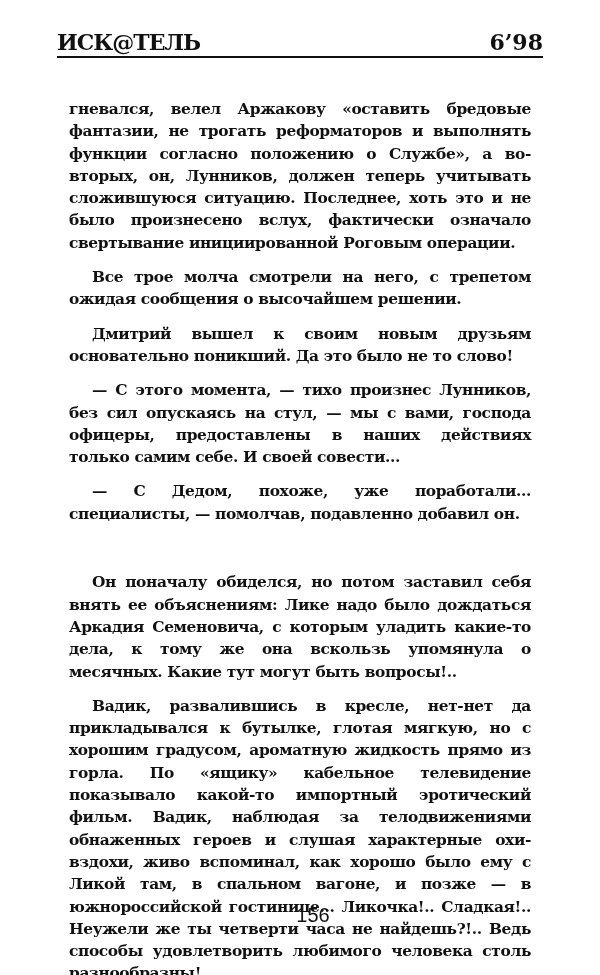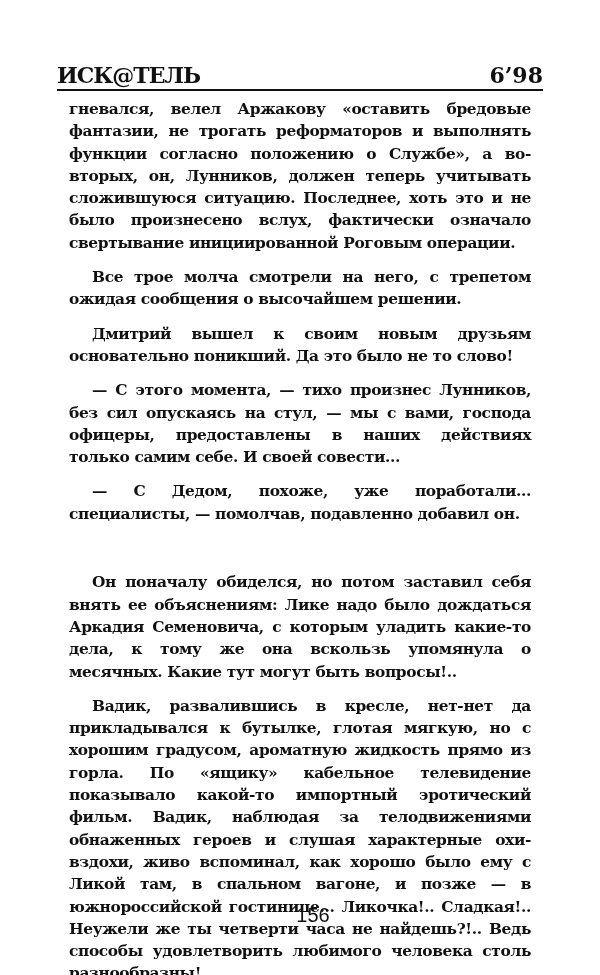--- a/index.html
+++ b/index.html
@@ -1,17 +1,17 @@
 <!DOCTYPE html>
 <html><head>
 <meta charset="utf-8">
 <style>
   html, body { margin: 0; padding: 0; background: #ffffff; }
   body { width: 600px; height: 975px; position: relative; overflow: hidden; font-family: "DejaVu Serif", "Liberation Serif", serif; color: #111; }
-  .header { position: absolute; left: 57px; top: 61px; width: 486px; height: 28px; border-bottom: 2.5px solid #111; }
+  .header { position: absolute; left: 57px; top: 28px; width: 486px; height: 28px; border-bottom: 2.5px solid #111; }
   .logo { position: absolute; left: 0; top: 0; font-family: "DejaVu Serif", serif; font-weight: bold; font-size: 22px; letter-spacing: -1px; line-height: 28px; transform: scaleY(1.05); }
   .issue { position: absolute; right: 0; top: 0; font-family: "DejaVu Serif", serif; font-weight: bold; font-size: 22px; line-height: 28px; text-align: right; }
   .body { position: absolute; left: 57px; top: 86px; width: 486px; font-size: 15.4px; line-height: 22.3px; font-weight: bold; letter-spacing: -0.35px; }
   .p { margin: 12px; text-align: justify; text-align-last: left; hyphens: manual; }
   .p.indent { text-indent: 23px; }
   .gap { height: 22.3px; }
   .folio { position: absolute; left: 0; width: 600px; top: 904px; text-align: center; font-size: 20px; font-family: Liberation Sans, sans-serif; padding-left: 13px; }
 </style>
 </head>
 <body>

